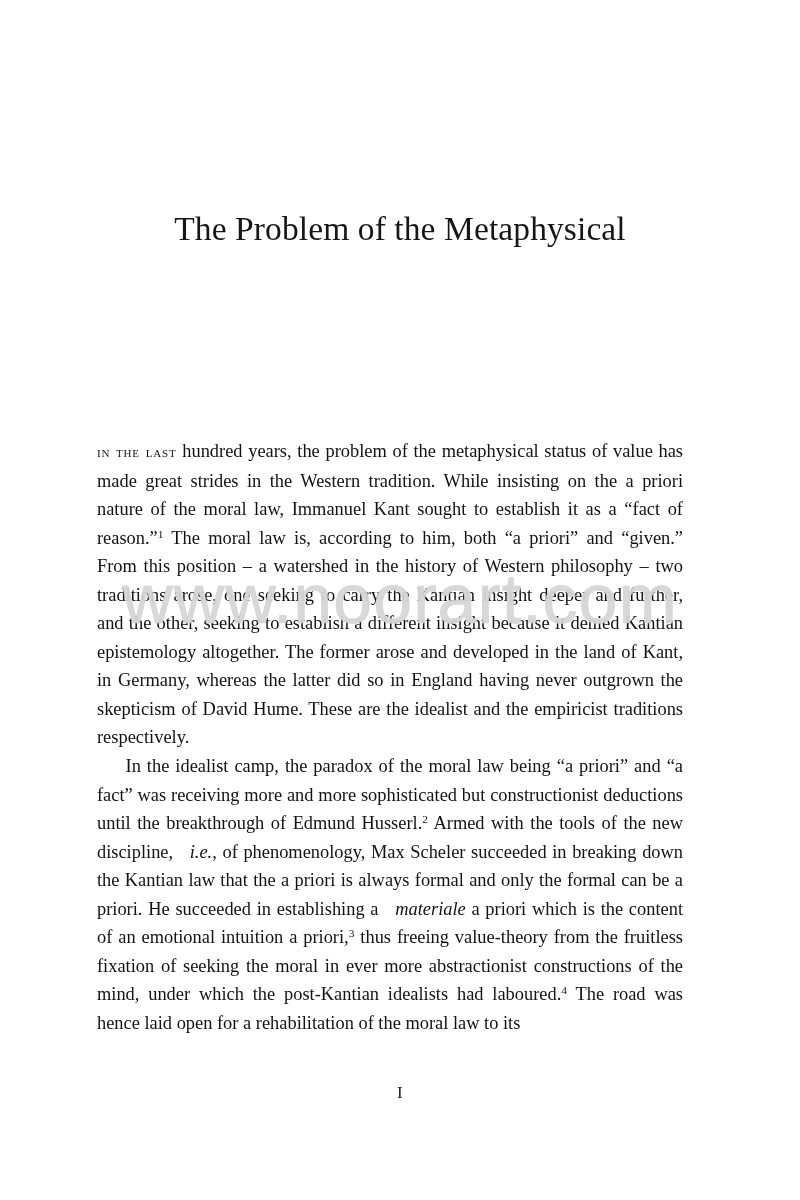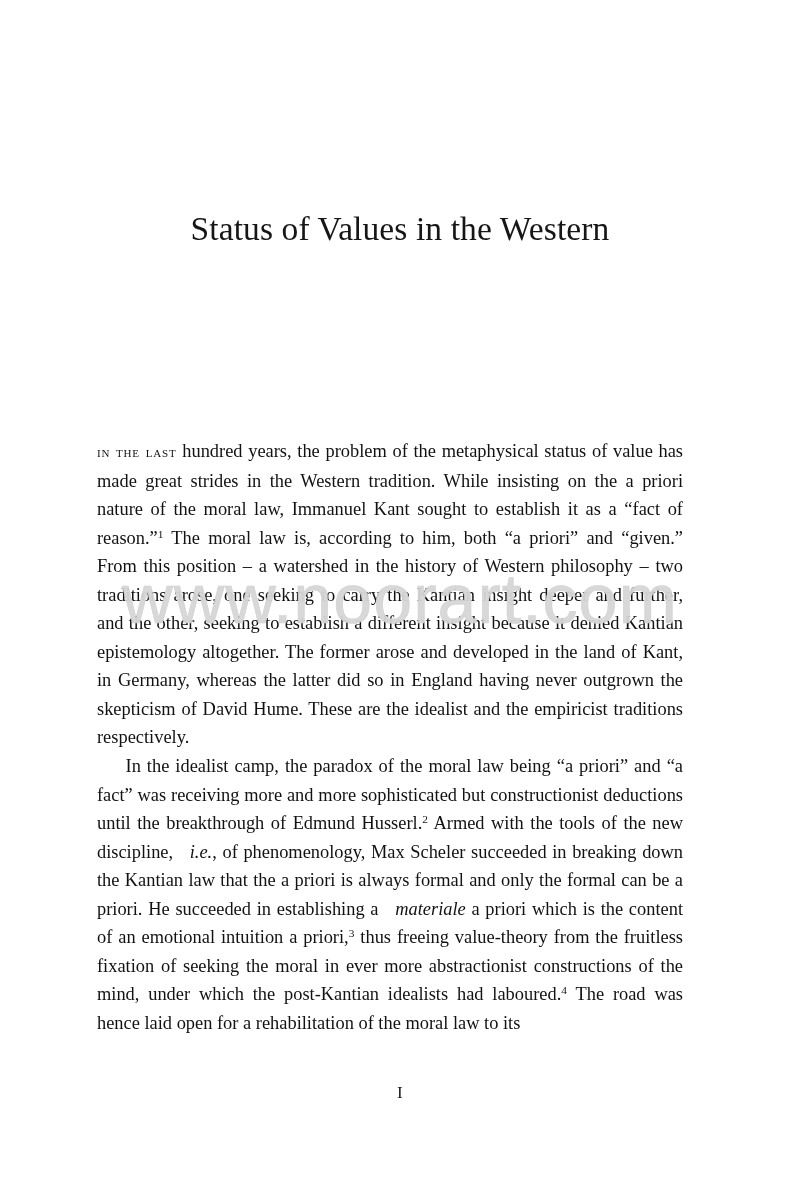--- a/index.html
+++ b/index.html
@@ -104,21 +104,21 @@
     letter-spacing: 0.5px;
     color: #1b1b1b;
   }
 </style>
 </head>
 <body>
 
 <div id="page">
 
   <h1 id="chapter-title">
-    <span class="tline">Status of Values in the Western</span>
+    <span class="tline">The Problem of the Metaphysical</span>
   </h1>
 
   <div id="body-text">
     <p><span class="smallcaps">in the last</span> hundred years, the problem of the metaphysical status of value has made great strides in the Western tradition. While insisting on the a priori nature of the moral law, Immanuel Kant sought to establish it as a “fact of reason.”<sup class="fn">1</sup> The moral law is, according to him, both “a priori” and “given.” From this position – a watershed in the history of Western philosophy – two traditions arose, one seeking to carry the Kantian insight deeper and further, and the other, seeking to establish a different insight because it denied Kantian epistemology altogether. The former arose and developed in the land of Kant, in Germany, whereas the latter did so in England having never outgrown the skepticism of David Hume. These are the idealist and the empiricist traditions respectively.</p>
     <p>In the idealist camp, the paradox of the moral law being “a priori” and “a fact” was receiving more and more sophisticated but constructionist deductions until the breakthrough of Edmund Husserl.<sup class="fn">2</sup> Armed with the tools of the new discipline, <em class="it">i.e.</em>, of phenomenology, Max Scheler succeeded in breaking down the Kantian law that the a priori is always formal and only the formal can be a priori. He succeeded in establishing a <em class="it">materiale</em> a priori which is the content of an emotional intuition a priori,<sup class="fn">3</sup> thus freeing value-theory from the fruitless fixation of seeking the moral in ever more abstractionist constructions of the mind, under which the post-Kantian idealists had laboured.<sup class="fn">4</sup> The road was hence laid open for a rehabilitation of the moral law to its</p>
   </div>
 
   <div id="watermark">www.noorart.com</div>
 
   <div id="page-number">I</div>

